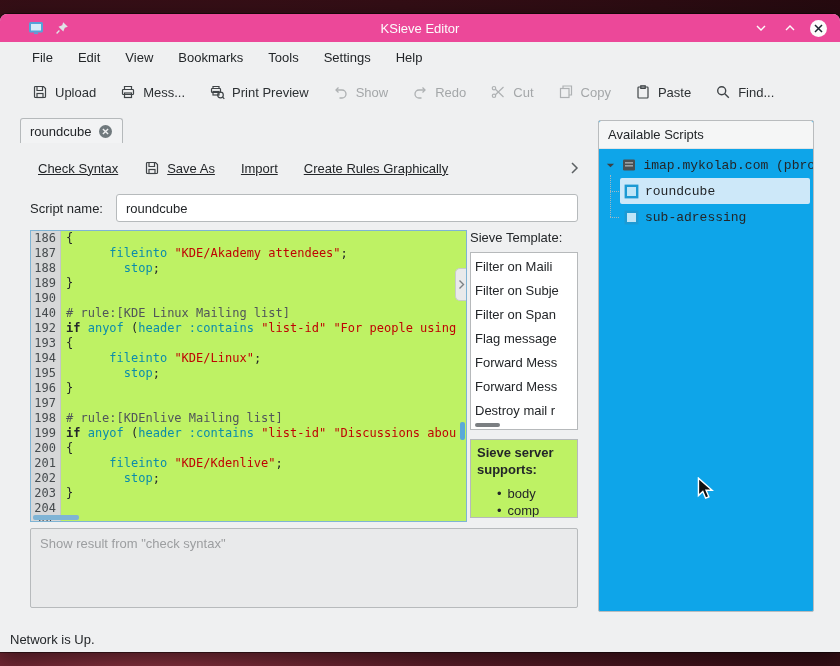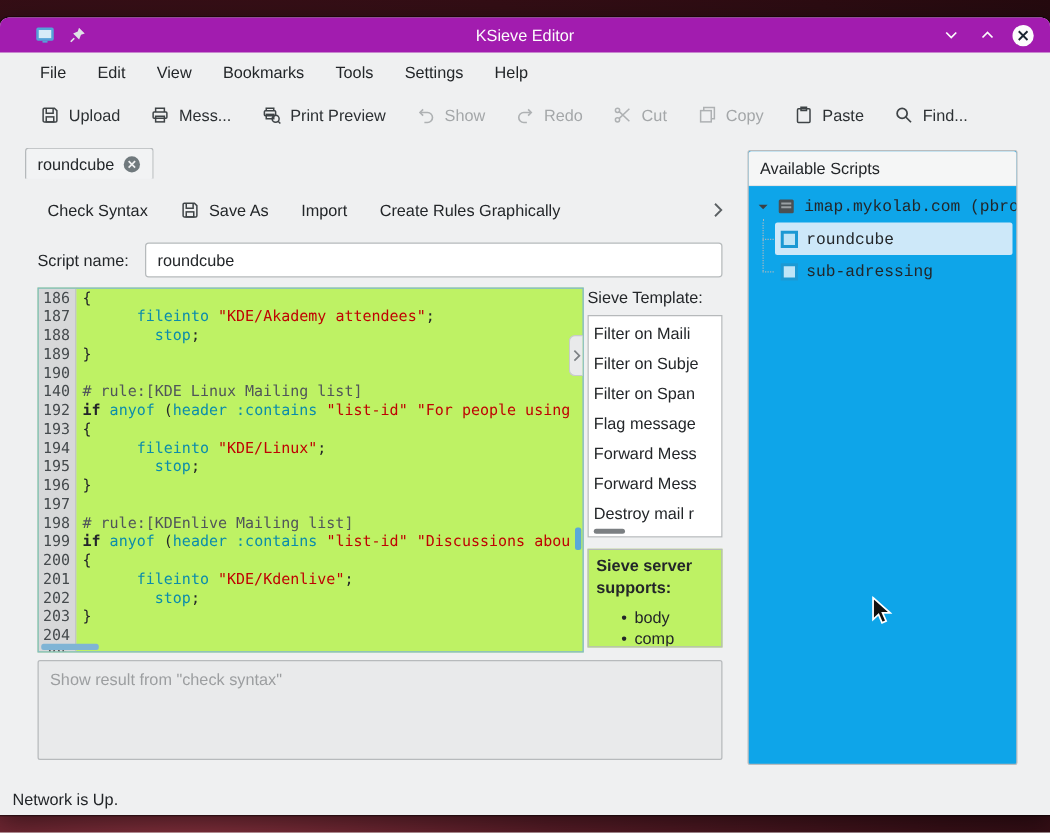--- a/index.html
+++ b/index.html
@@ -2,21 +2,21 @@
 <html><head>
 <meta charset="utf-8">
 <style>
   html,body{margin:0;padding:0;}
   body{width:840px;height:666px;position:relative;overflow:hidden;
        font-family:"Liberation Sans", sans-serif;font-size:13px;color:#232629;
        background:radial-gradient(ellipse at 18% 108%, #8a3340 0%, #5a1d28 30%, #3a1018 62%, #250a0f 100%);}
   .window{position:absolute;left:0;top:14px;width:840px;height:638px;background:#eff0f1;
           border-radius:7px 7px 0 0;box-shadow:0 0 0 1px rgba(0,0,0,.45), 0 6px 22px rgba(0,0,0,.5);}
   
-  .titlebar{position:absolute;left:0;top:0;width:100%;height:28px;background:#a21caf;
+  .titlebar{position:absolute;left:0;top:0;width:100%;height:28px;background:#ec4899;
             border-radius:7px 7px 0 0;display:flex;align-items:center;}
   .titlebar .tb-left{display:flex;align-items:center;gap:11px;margin-left:28px;}
   .title-text{position:absolute;left:0;right:0;text-align:center;color:#fcfcfc;font-size:13px;}
   .tb-right{margin-left:auto;display:flex;align-items:center;gap:11px;margin-right:13px;z-index:2;}
   .winbtn{width:18px;height:18px;display:flex;align-items:center;justify-content:center;cursor:default;}
   .closebtn{width:17px;height:17px;border-radius:50%;background:#fcfcfc;display:flex;align-items:center;justify-content:center;}
   
   .menubar{position:absolute;left:0;top:28px;width:100%;height:30px;display:flex;align-items:center;gap:25px;padding-left:32px;box-sizing:border-box;}
   .menu-item{cursor:default;}
   
@@ -24,21 +24,21 @@
   .tb-item{display:flex;align-items:center;gap:7px;color:#2c3033;}
   .tb-item svg{color:#3f4447;}
   .tb-item.disabled{color:#a4a7a9;}
   .tb-item.disabled svg{color:#aeb1b3;}
   
   .tabbar{position:absolute;left:0;top:104px;width:100%;height:26px;}
   .tab{position:absolute;left:20px;top:0;height:25px;display:flex;align-items:center;gap:7px;padding:0 9px;
        background:#f2f3f4;border:1px solid #b5b9bb;border-bottom:none;border-radius:3px 3px 0 0;box-sizing:border-box;}
   
   .action-row{position:absolute;left:20px;top:140px;width:572px;height:28px;display:flex;align-items:center;gap:26px;padding-left:18px;box-sizing:border-box;}
-  .action-btn{display:flex;align-items:center;gap:7px;color:#232629;}
+  .action-btn{display:flex;align-items:center;gap:7px;color:#232629;text-decoration:underline;}
   .overflow-chevron{margin-left:auto;margin-right:12px;color:#5c6164;}
   
   .script-row{position:absolute;left:20px;top:180px;width:572px;height:28px;display:flex;align-items:center;padding-left:10px;box-sizing:border-box;}
   .script-row label{margin-right:13px;}
   .script-input{flex:1;margin-right:14px;height:28px;box-sizing:border-box;border:1px solid #b6babc;border-radius:3px;
                 background:#fff;padding:0 9px;font-family:"Liberation Sans",sans-serif;font-size:13px;color:#232629;}
   
   .editor{position:absolute;left:30px;top:216px;width:437px;height:292px;border:1px solid #7fb4d5;background:#bef264;
           display:flex;box-sizing:border-box;overflow:hidden;}
   .gutter{width:30px;background:#d7d8d9;border-right:1px solid #c3c6c7;text-align:right;padding-right:4px;box-sizing:border-box;flex:none;}

